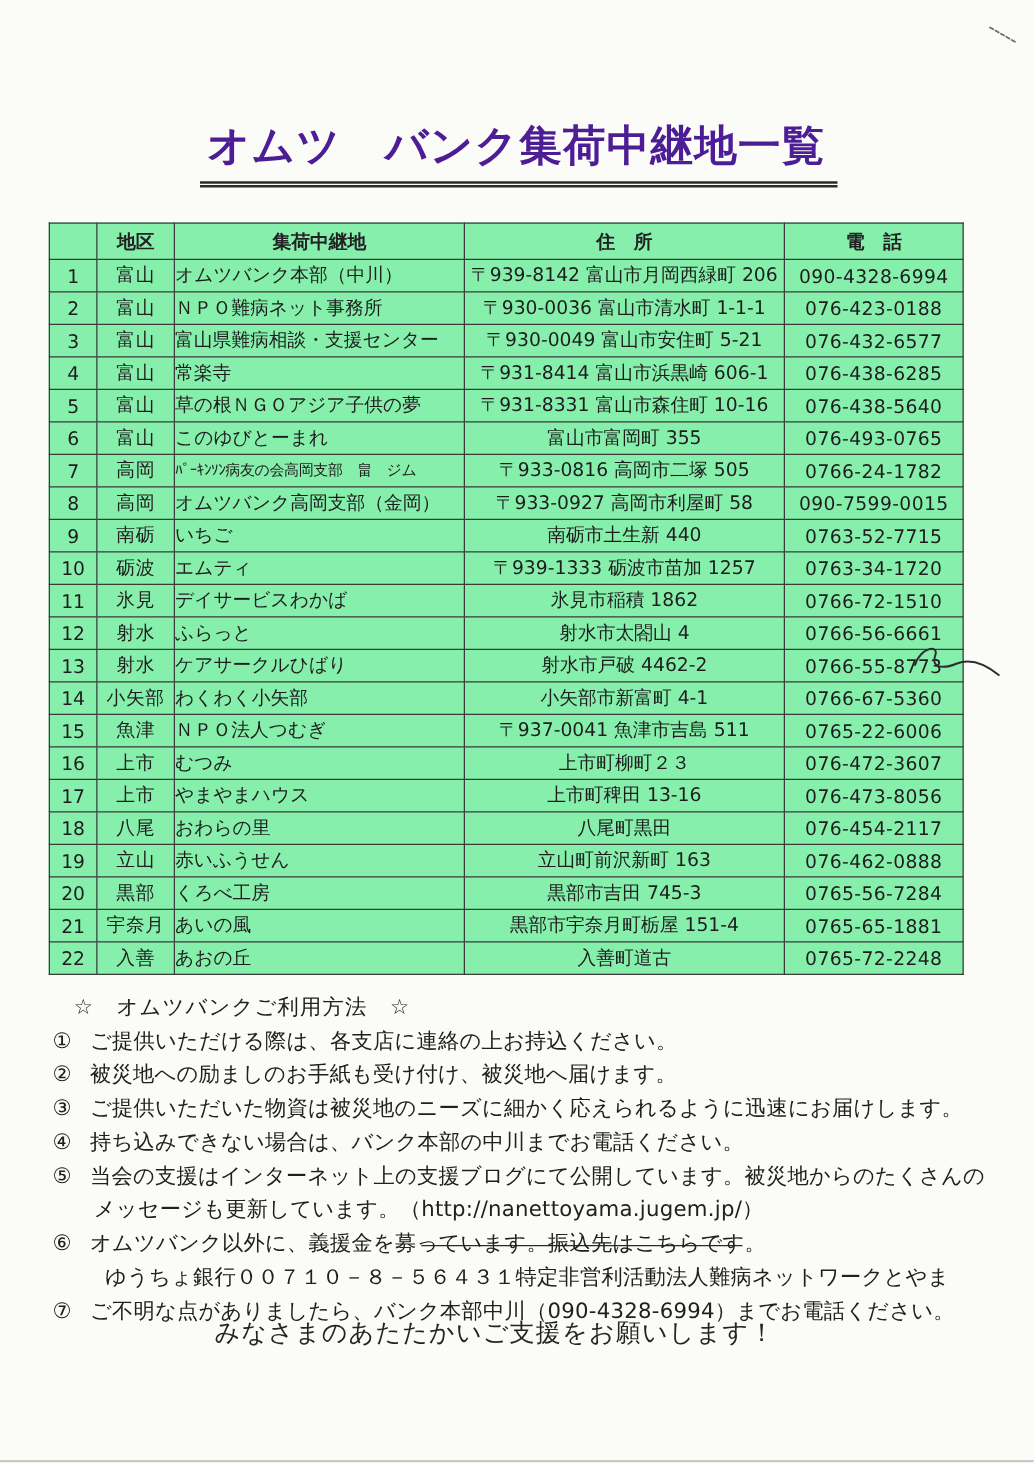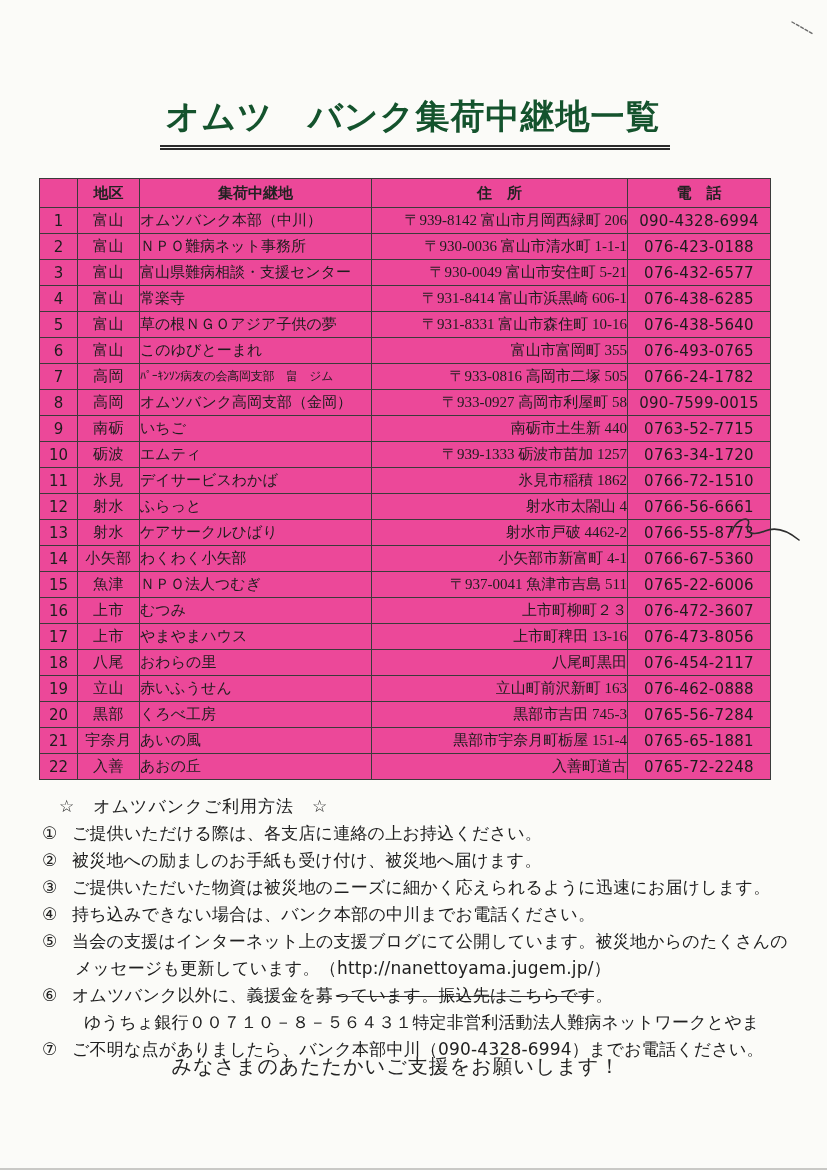--- a/index.html
+++ b/index.html
@@ -13,32 +13,32 @@
   }
   .page{position:absolute;inset:0;}
 
   
   .title-wrap{position:absolute;top:94px;left:0;width:830px;text-align:center;}
   .doc-title{
     display:inline-block;
     font-size:34px;
     font-weight:600;
     letter-spacing:1px;
-    color:#14532d;
+    color:#4c1d95;
     border-bottom:5px double #2b2b2b;
     padding:0 10px 5px 6px;
   }
 
   
   .table-wrap{position:absolute;top:178px;left:39px;}
   table.relay{
     border-collapse:collapse;
     table-layout:fixed;
     width:731px;
-    background:#ec4899;
+    background:#86efac;
   }
   table.relay th, table.relay td{
     border:1.5px solid #3b3b3b;
     padding:0;
     overflow:hidden;
     white-space:nowrap;
   }
   table.relay th{
     height:28px;
     font-size:15px;
@@ -48,21 +48,21 @@
   }
   table.relay td{
     height:25px;
     font-size:15px;
     color:#1d1d1d;
   }
   td.c-no{text-align:center;font-size:15px;color:#2a2a2a;}
   td.c-dist{text-align:center;letter-spacing:0.5px;}
   td.c-name{text-align:left;padding-left:9px;}
   td.c-name.small{font-size:12px;letter-spacing:-0.3px;}
-  td.c-addr{text-align:right;padding-left:10px;font-size:14.5px;font-family:Liberation Serif, serif;}
+  td.c-addr{text-align:center;padding-left:10px;font-size:14.5px;}
   td.c-phone{text-align:center;font-size:16.5px;letter-spacing:0.3px;}
 
   
   .usage{
     position:absolute;top:793px;left:42px;width:768px;
     font-size:17px;line-height:27px;color:#202020;
   }
   .usage .heading{letter-spacing:1px;padding-left:5px;margin-left:12px;}
   .usage .item{display:flex;}
   .usage .marker{width:30px;flex:0 0 30px;font-size:17px;}

